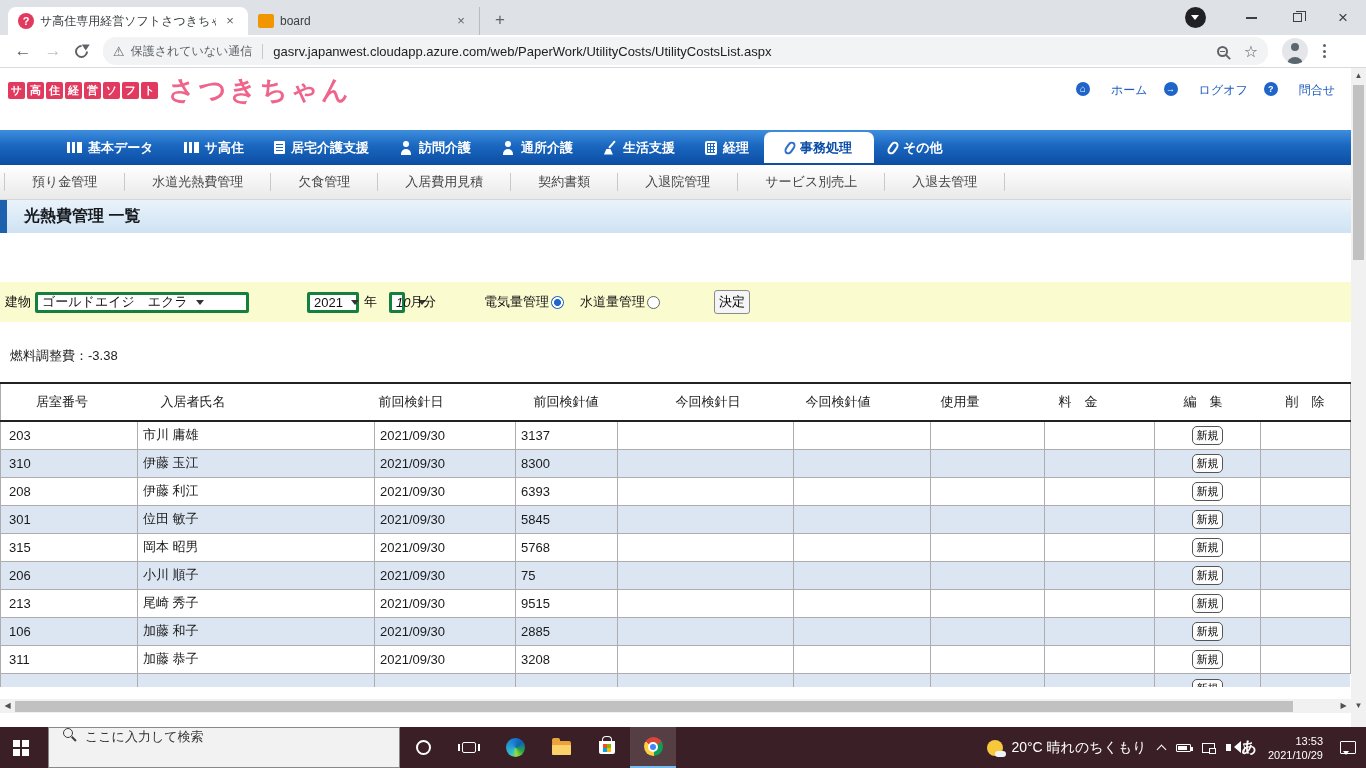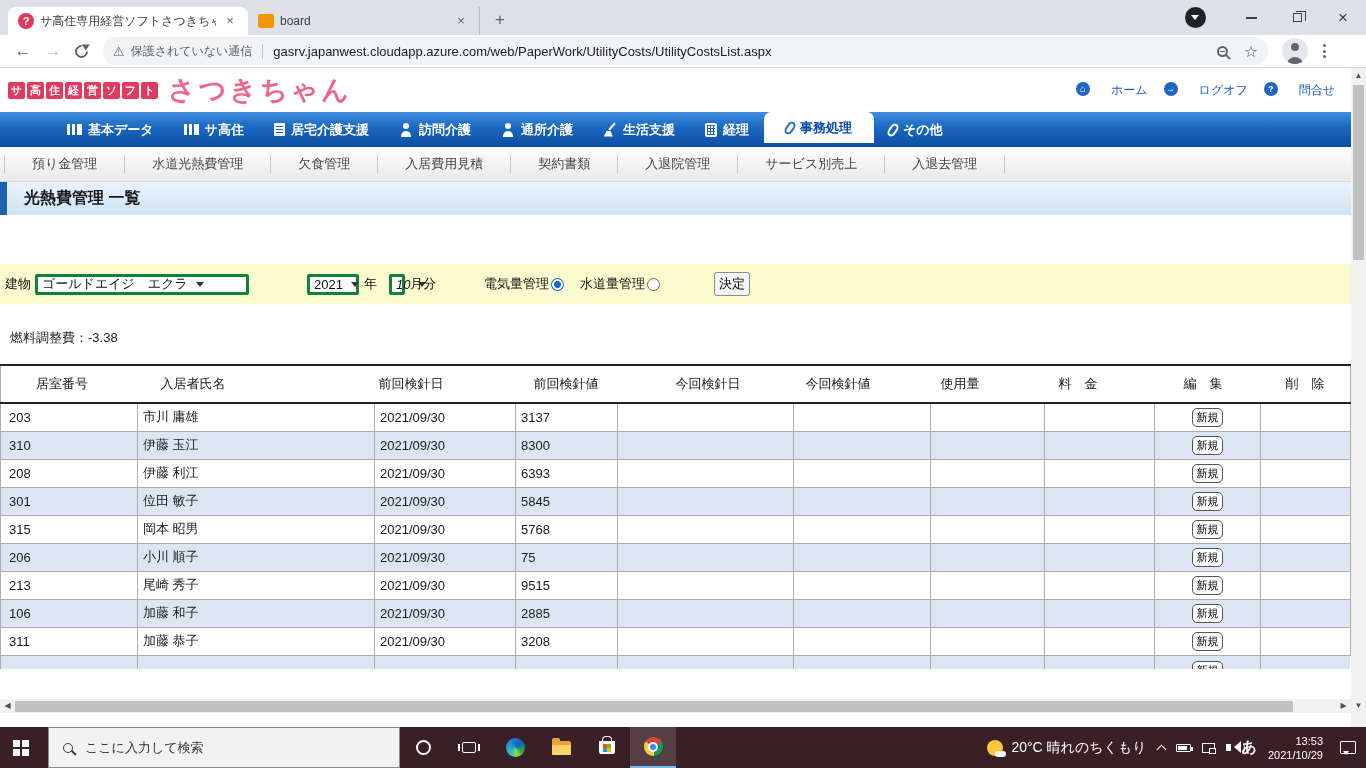--- a/index.html
+++ b/index.html
@@ -63,21 +63,21 @@
   .logo-block { width:17px; height:17px; background:#e23a5e; color:#fff; font-size:11px; font-weight:bold; text-align:center; line-height:17px; border-radius:2px; }
   .logo-text { color:#f0648c; font-size:27px; font-weight:bold; letter-spacing:3px; margin-left:10px; line-height:1; }
   .header-links { margin-left:auto; display:flex; align-items:center; gap:16px; }
   .hlink { display:flex; align-items:flex-start; gap:21px; font-size:12px; color:#1d5bbf; }
   .lnk-ic { width:14px; height:14px; border-radius:50%; background:#1f64c8; color:#fff; font-size:9px; font-weight:bold; text-align:center; line-height:14px; }
   .i-home::before{ content:"⌂"; font-size:10px; }
   .i-logout::before{ content:"→"; }
   .i-help::before{ content:"?"; }
 
   
-  .mainnav { height:35px; background:linear-gradient(180deg,#3e8ede 0%,#1a67c0 45%,#0c4da3 100%); display:flex; align-items:flex-start; padding-left:52px; }
+  .mainnav { height:35px; background:linear-gradient(180deg,#3e8ede 0%,#1a67c0 45%,#0c4da3 100%); display:flex; align-items:center; padding-left:52px;margin-top:18px; }
   .navitem { height:35px; display:flex; align-items:center; gap:6px; padding:0 15px; color:#fff; font-size:13px; font-weight:bold; }
   .navitem.active { height:31px; background:#fff; border-radius:7px 7px 0 0; color:#0a4da8; padding:0 22px; }
   .navic { position:relative; display:inline-block; }
   .ic-building { width:15px; height:11px; background:linear-gradient(90deg,#fff 0 3px,rgba(255,255,255,0) 3px 5px,#fff 5px 8px,rgba(255,255,255,0) 8px 10px,#fff 10px 15px); }
   .ic-doc { width:11px; height:13px; background:#fff; border-radius:1px; }
   .ic-doc::after { content:""; position:absolute; left:2px; right:2px; top:3px; bottom:3px; background:repeating-linear-gradient(#1668c6 0 1px,transparent 1px 3px); }
   .ic-person { width:14px; height:14px; }
   .ic-person::before { content:""; position:absolute; top:0; left:4px; width:6px; height:6px; border-radius:50%; background:#fff; }
   .ic-person::after { content:""; position:absolute; bottom:0; left:2px; width:10px; height:6px; border-radius:5px 5px 0 0; background:#fff; }
   .ic-broom { width:14px; height:14px; }
@@ -145,21 +145,21 @@
   .hscroll .arr { position:absolute; top:0; width:15px; height:14px; font-size:8px; color:#505050; text-align:center; line-height:14px; }
   .hscroll .arr.left{ left:0; } .hscroll .arr.left::before{ content:"◀"; }
   .hscroll .arr.right{ right:0; } .hscroll .arr.right::before{ content:"▶"; }
   .hscroll .thumb { position:absolute; top:1.5px; height:11px; left:15px; right:58px; background:#c1c1c1; }
   .scroll-corner { position:absolute; right:0; bottom:0; width:15px; height:14px; background:#f1f1f1; }
 
   
   .taskbar { position:absolute; left:0; top:727px; width:1366px; height:41px; background:#3a2026; display:flex; align-items:stretch; color:#fff; }
   .tb-start { width:48px; display:flex; align-items:center; justify-content:center; }
   .win-logo { width:7px; height:7px; background:#fff; box-shadow:9px 0 0 #fff, 0 9px 0 #fff, 9px 9px 0 #fff; margin:-8px 8px 0 -8px; }
-  .tb-search { width:352px; background:#f2f2f2; border:1px solid #888; display:flex; align-items:center; padding-left:14px; gap:12px; }
+  .tb-search { width:352px; background:#f2f2f2; border:1px solid #888; display:flex; padding-left:14px; gap:12px; }
   .tb-search .mag-dark { position:relative; width:10px; height:10px; border:1.5px solid #3b3b3b; border-radius:50%; }
   .tb-search .mag-dark::after { content:""; position:absolute; width:6px; height:1.5px; background:#3b3b3b; transform:rotate(45deg); right:-5px; bottom:-2px; }
   .tb-search-text { font-size:13px; color:#333; }
   .tb-icon { width:46px; display:flex; align-items:center; justify-content:center; position:relative; }
   .tb-icon.app-active { background:rgba(255,255,255,0.14); border-bottom:2px solid #76b9ed; }
   .cortana-ring { width:15px; height:15px; border:2px solid #fff; border-radius:50%; }
   .taskview-ic { width:14px; height:11px; border:1.5px solid #fff; border-radius:2px; position:relative; }
   .taskview-ic::before { content:""; position:absolute; left:-5px; top:1px; width:2px; height:7px; background:#fff; }
   .taskview-ic::after { content:""; position:absolute; right:-5px; top:1px; width:2px; height:7px; background:#fff; }
   .edge-ic { width:19px; height:19px; border-radius:50%; background:conic-gradient(from 210deg,#35c1c8,#1c7fd4 35%,#0b62b8 55%,#2aa648 75%,#9ddb3a 90%,#35c1c8); }

